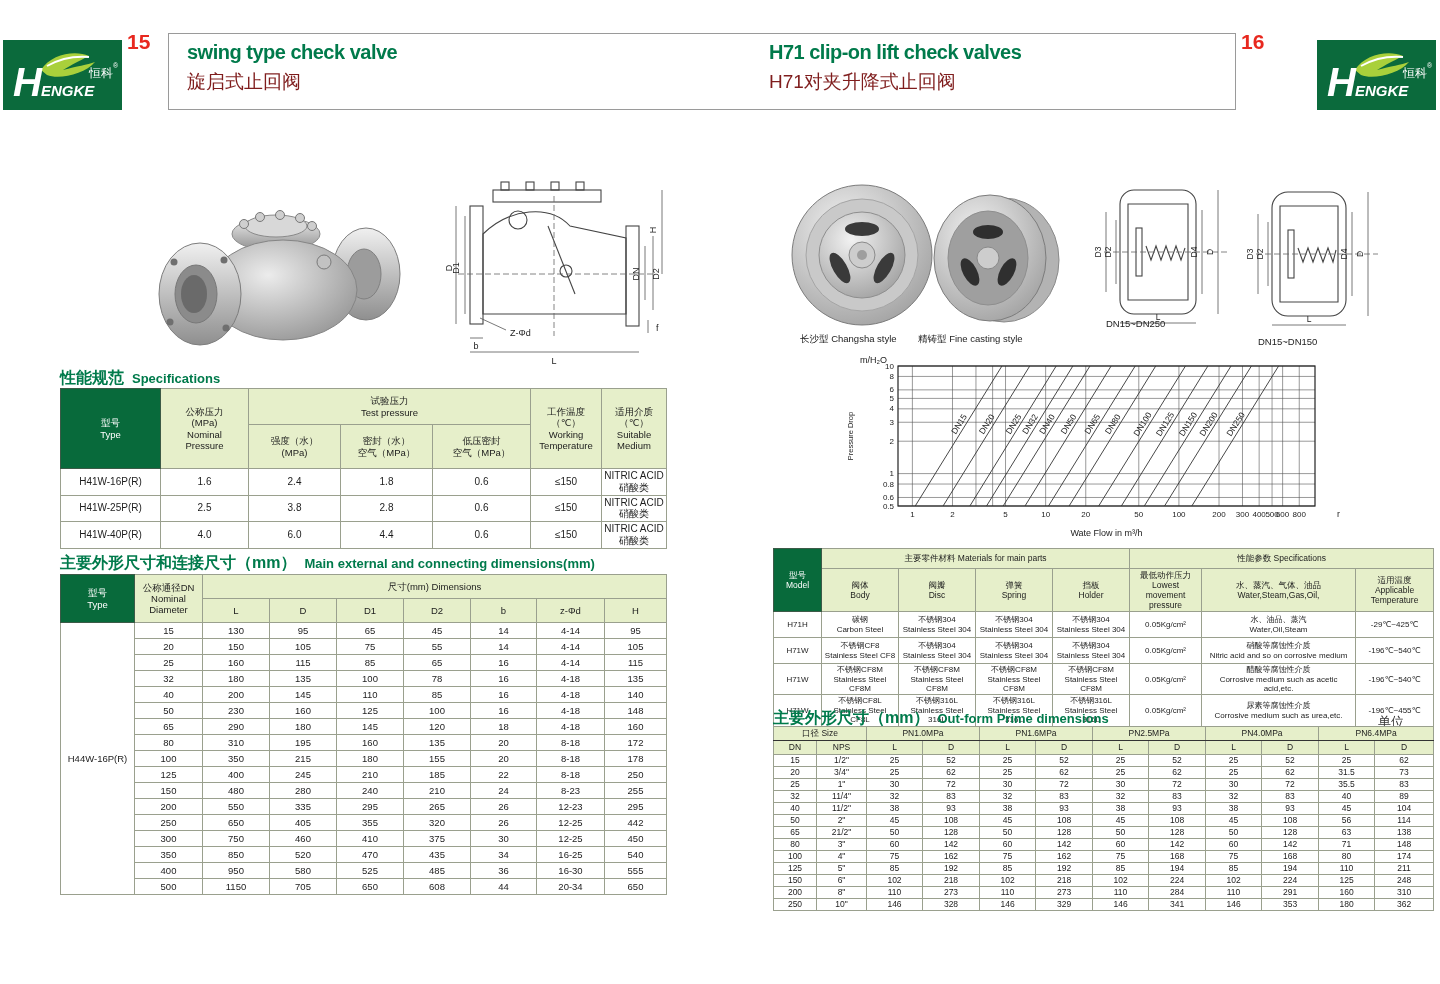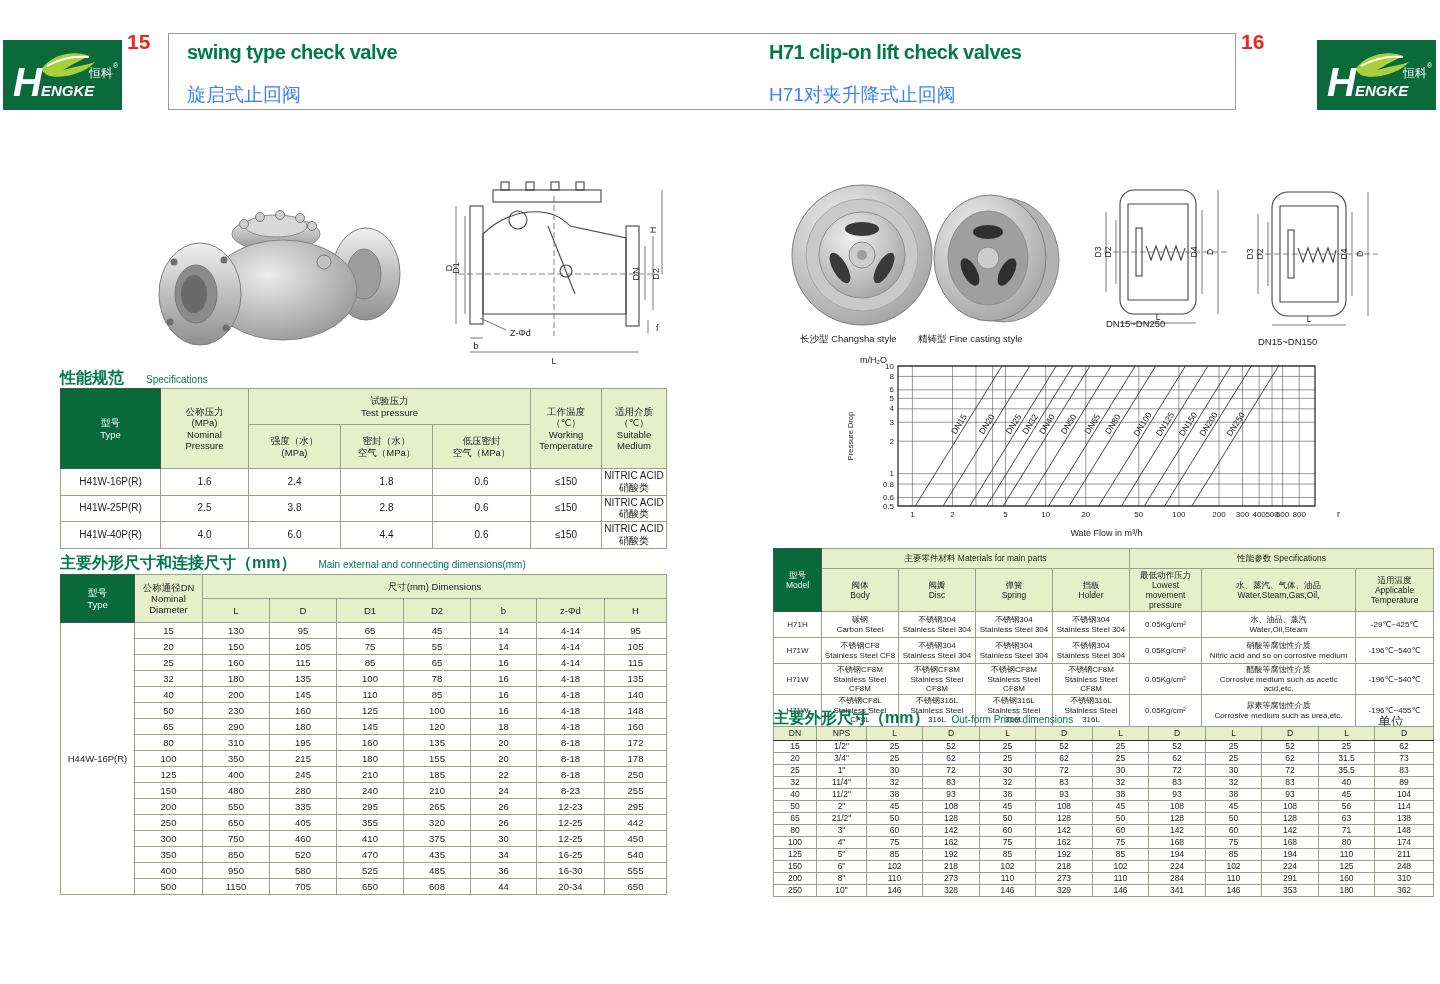--- a/index.html
+++ b/index.html
@@ -13,26 +13,26 @@
   .page{position:relative;width:1440px;height:984px;background:#fff;overflow:hidden}
   .abs{position:absolute}
 
   
   .logo-block{position:absolute;width:119px;height:70px;background:var(--brand-green);overflow:hidden}
   .logo-block svg{display:block}
   .pageno{position:absolute;font-size:21px;font-weight:bold;color:var(--page-number-red)}
   .header-box{position:absolute;left:168px;top:33px;width:1068px;height:77px;border:1px solid #9a9a9a;background:#fff}
   .ht{position:absolute;top:7px}
   .ht .t{font-size:20px;font-weight:bold;color:var(--title-green);letter-spacing:-.5px;line-height:1.1}
-  .ht .s{font-size:19px;color:#3b82f6;margin-top:19px}
+  .ht .s{font-size:19px;color:#7f1d1d;margin-top:6px}
 
   
   .sec-title{position:absolute;white-space:nowrap}
   .sec-title .zh{font-size:16px;font-weight:bold;color:var(--title-green)}
-  .sec-title .en{font-size:10px;font-weight:normal;color:var(--title-green);margin-left:22px}
+  .sec-title .en{font-size:13px;font-weight:bold;color:var(--title-green);margin-left:8px}
   .unit-label{position:absolute;font-size:13px;color:#333}
 
   
   table.tbl{position:absolute;border-collapse:collapse;table-layout:fixed;background:#fff}
   .tbl th,.tbl td{border:1px solid var(--line-gray);text-align:center;vertical-align:middle;
     white-space:pre-line;line-height:1.18;padding:1px 2px;color:var(--ink)}
   .tbl th{background:var(--table-header-light);font-weight:normal}
   .tbl th.dk{background:var(--table-header-green);color:#fff;border-color:#3c5a47}
   .tbl{border:1.5px solid #222}
   .tbl thead{border-bottom:1.5px solid #222}
@@ -738,20 +738,28 @@
         <col style="width:57px">
         <col style="width:56px">
         <col style="width:57px">
         <col style="width:56px">
         <col style="width:57px">
         <col style="width:56px">
         <col style="width:59px">
       </colgroup>
     <thead>
       <tr>
+        <th colspan="2">口径 Size</th>
+        <th colspan="2">PN1.0MPa</th>
+        <th colspan="2">PN1.6MPa</th>
+        <th colspan="2">PN2.5MPa</th>
+        <th colspan="2">PN4.0MPa</th>
+        <th colspan="2">PN6.4MPa</th>
+      </tr>
+      <tr>
         <th>DN</th>
         <th>NPS</th>
         <th>L</th>
         <th>D</th>
         <th>L</th>
         <th>D</th>
         <th>L</th>
         <th>D</th>
         <th>L</th>
         <th>D</th>

